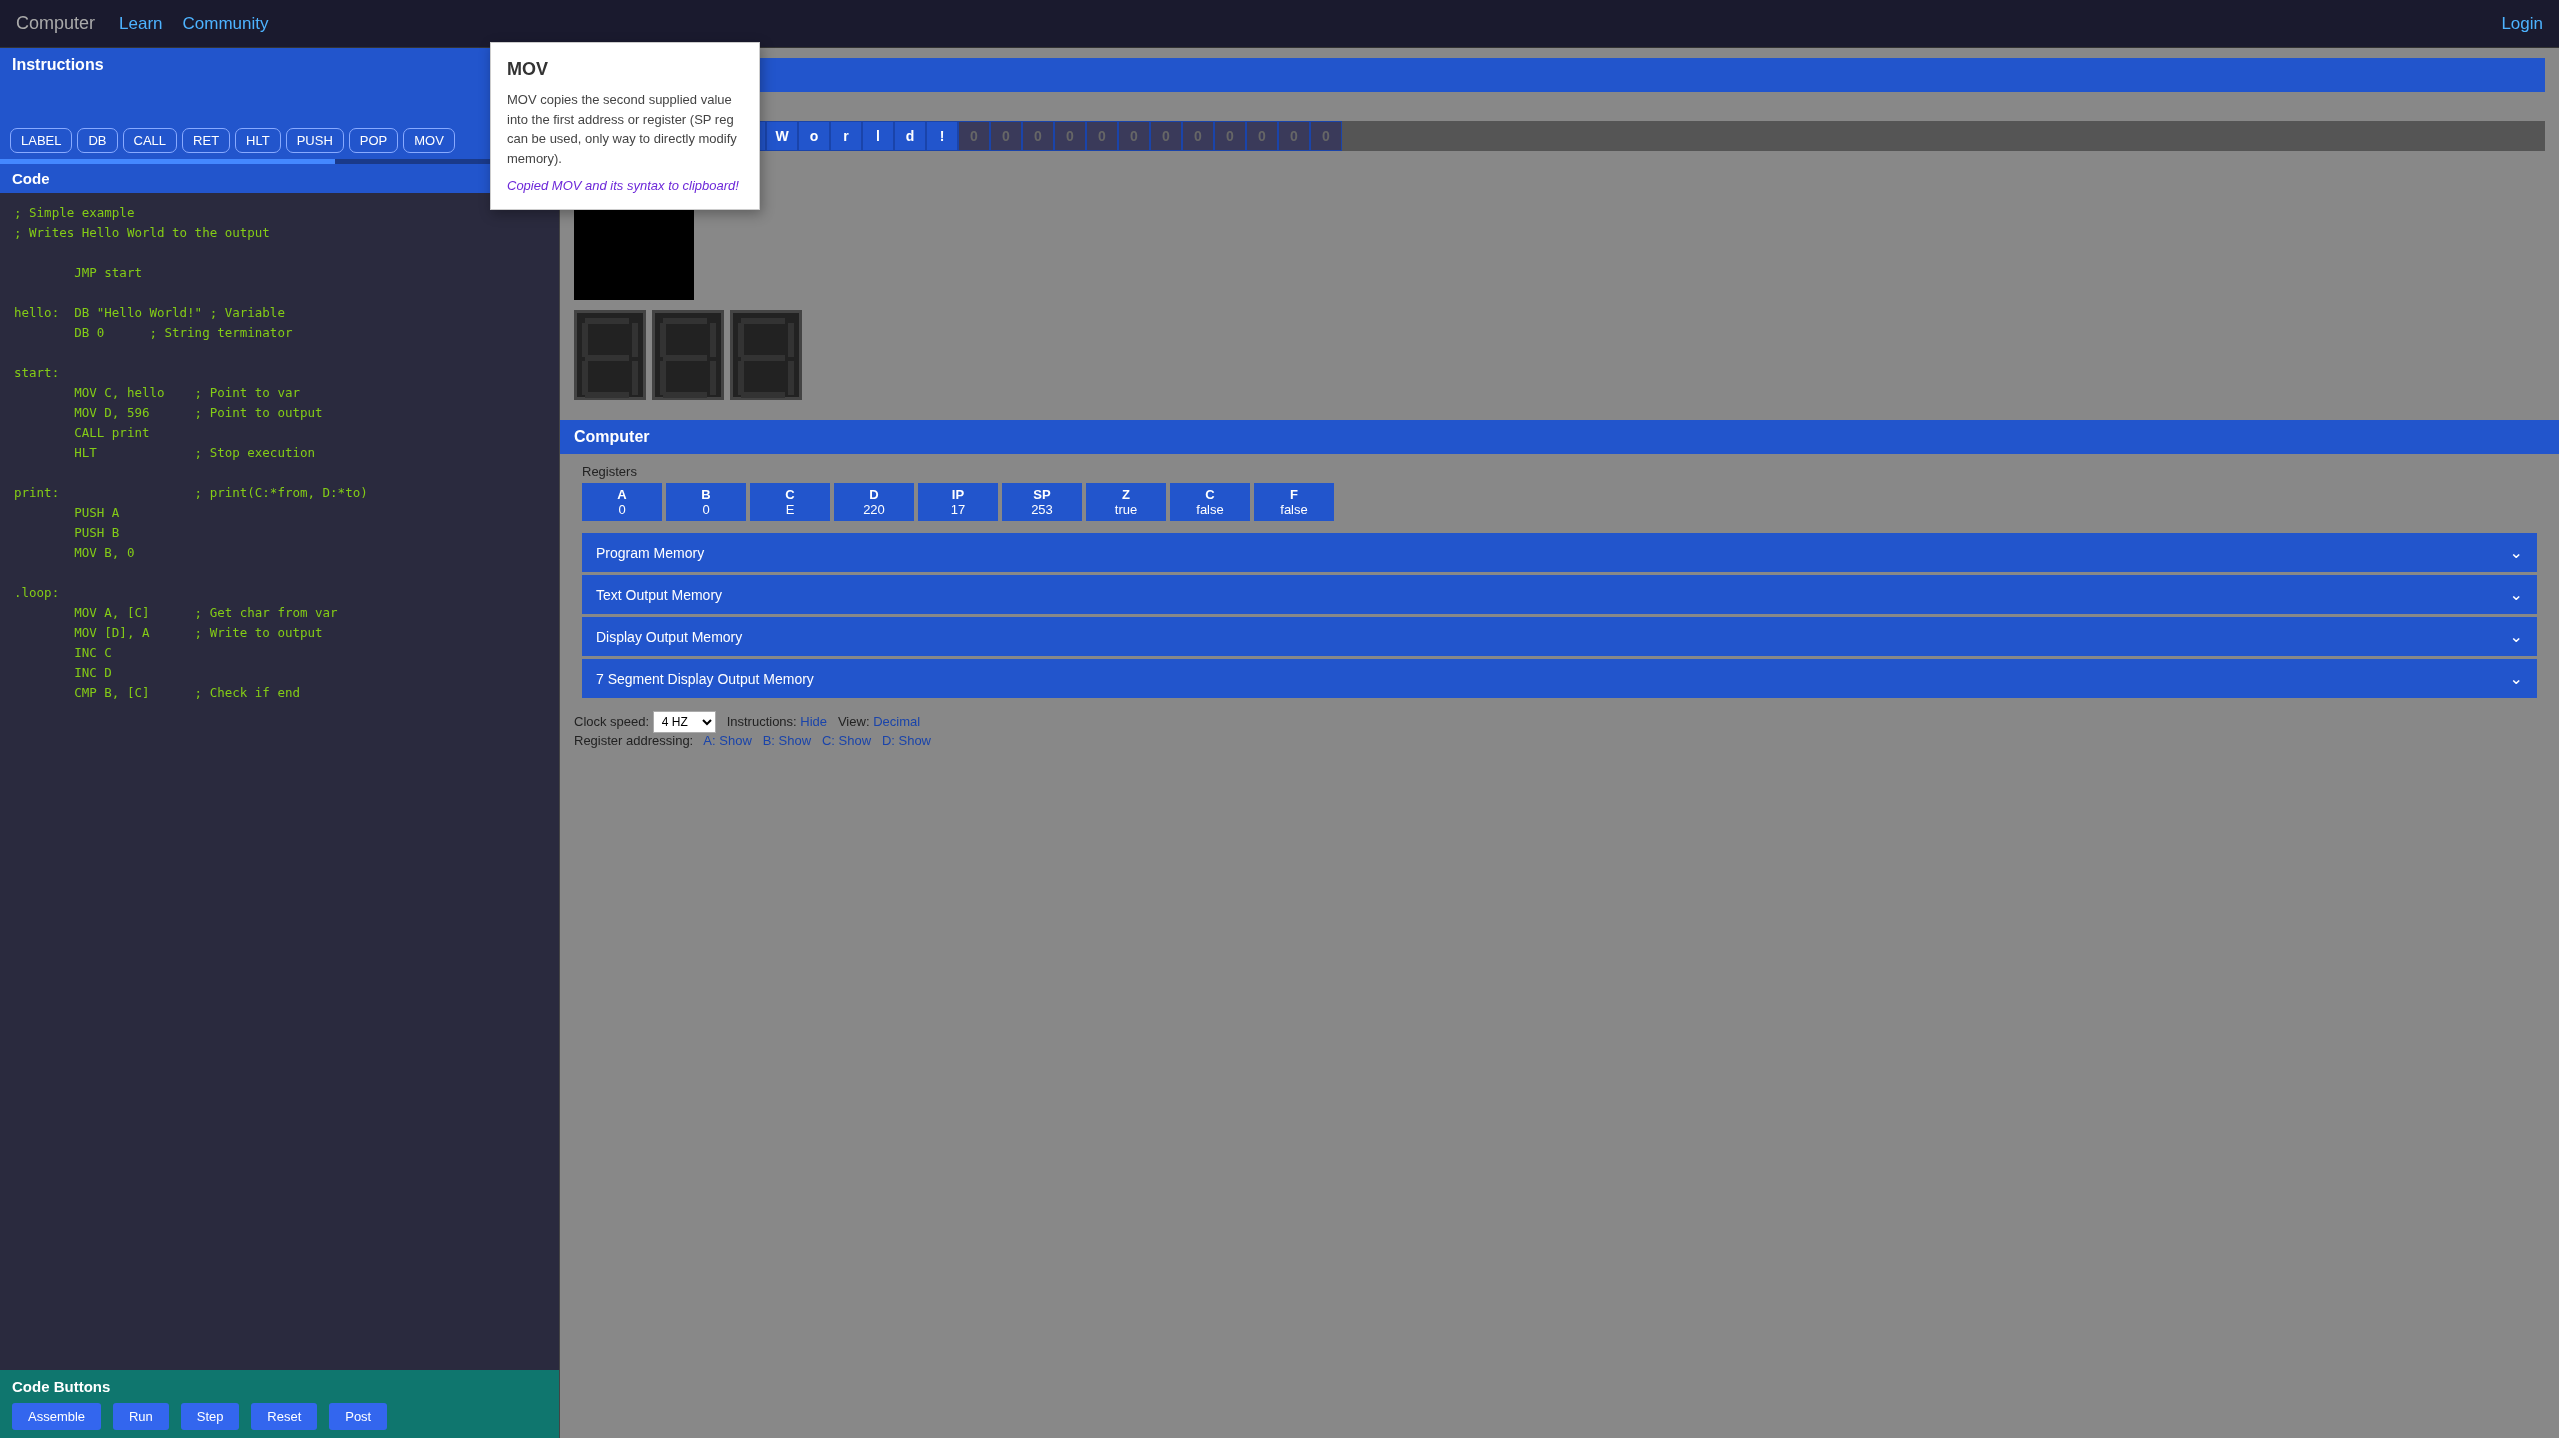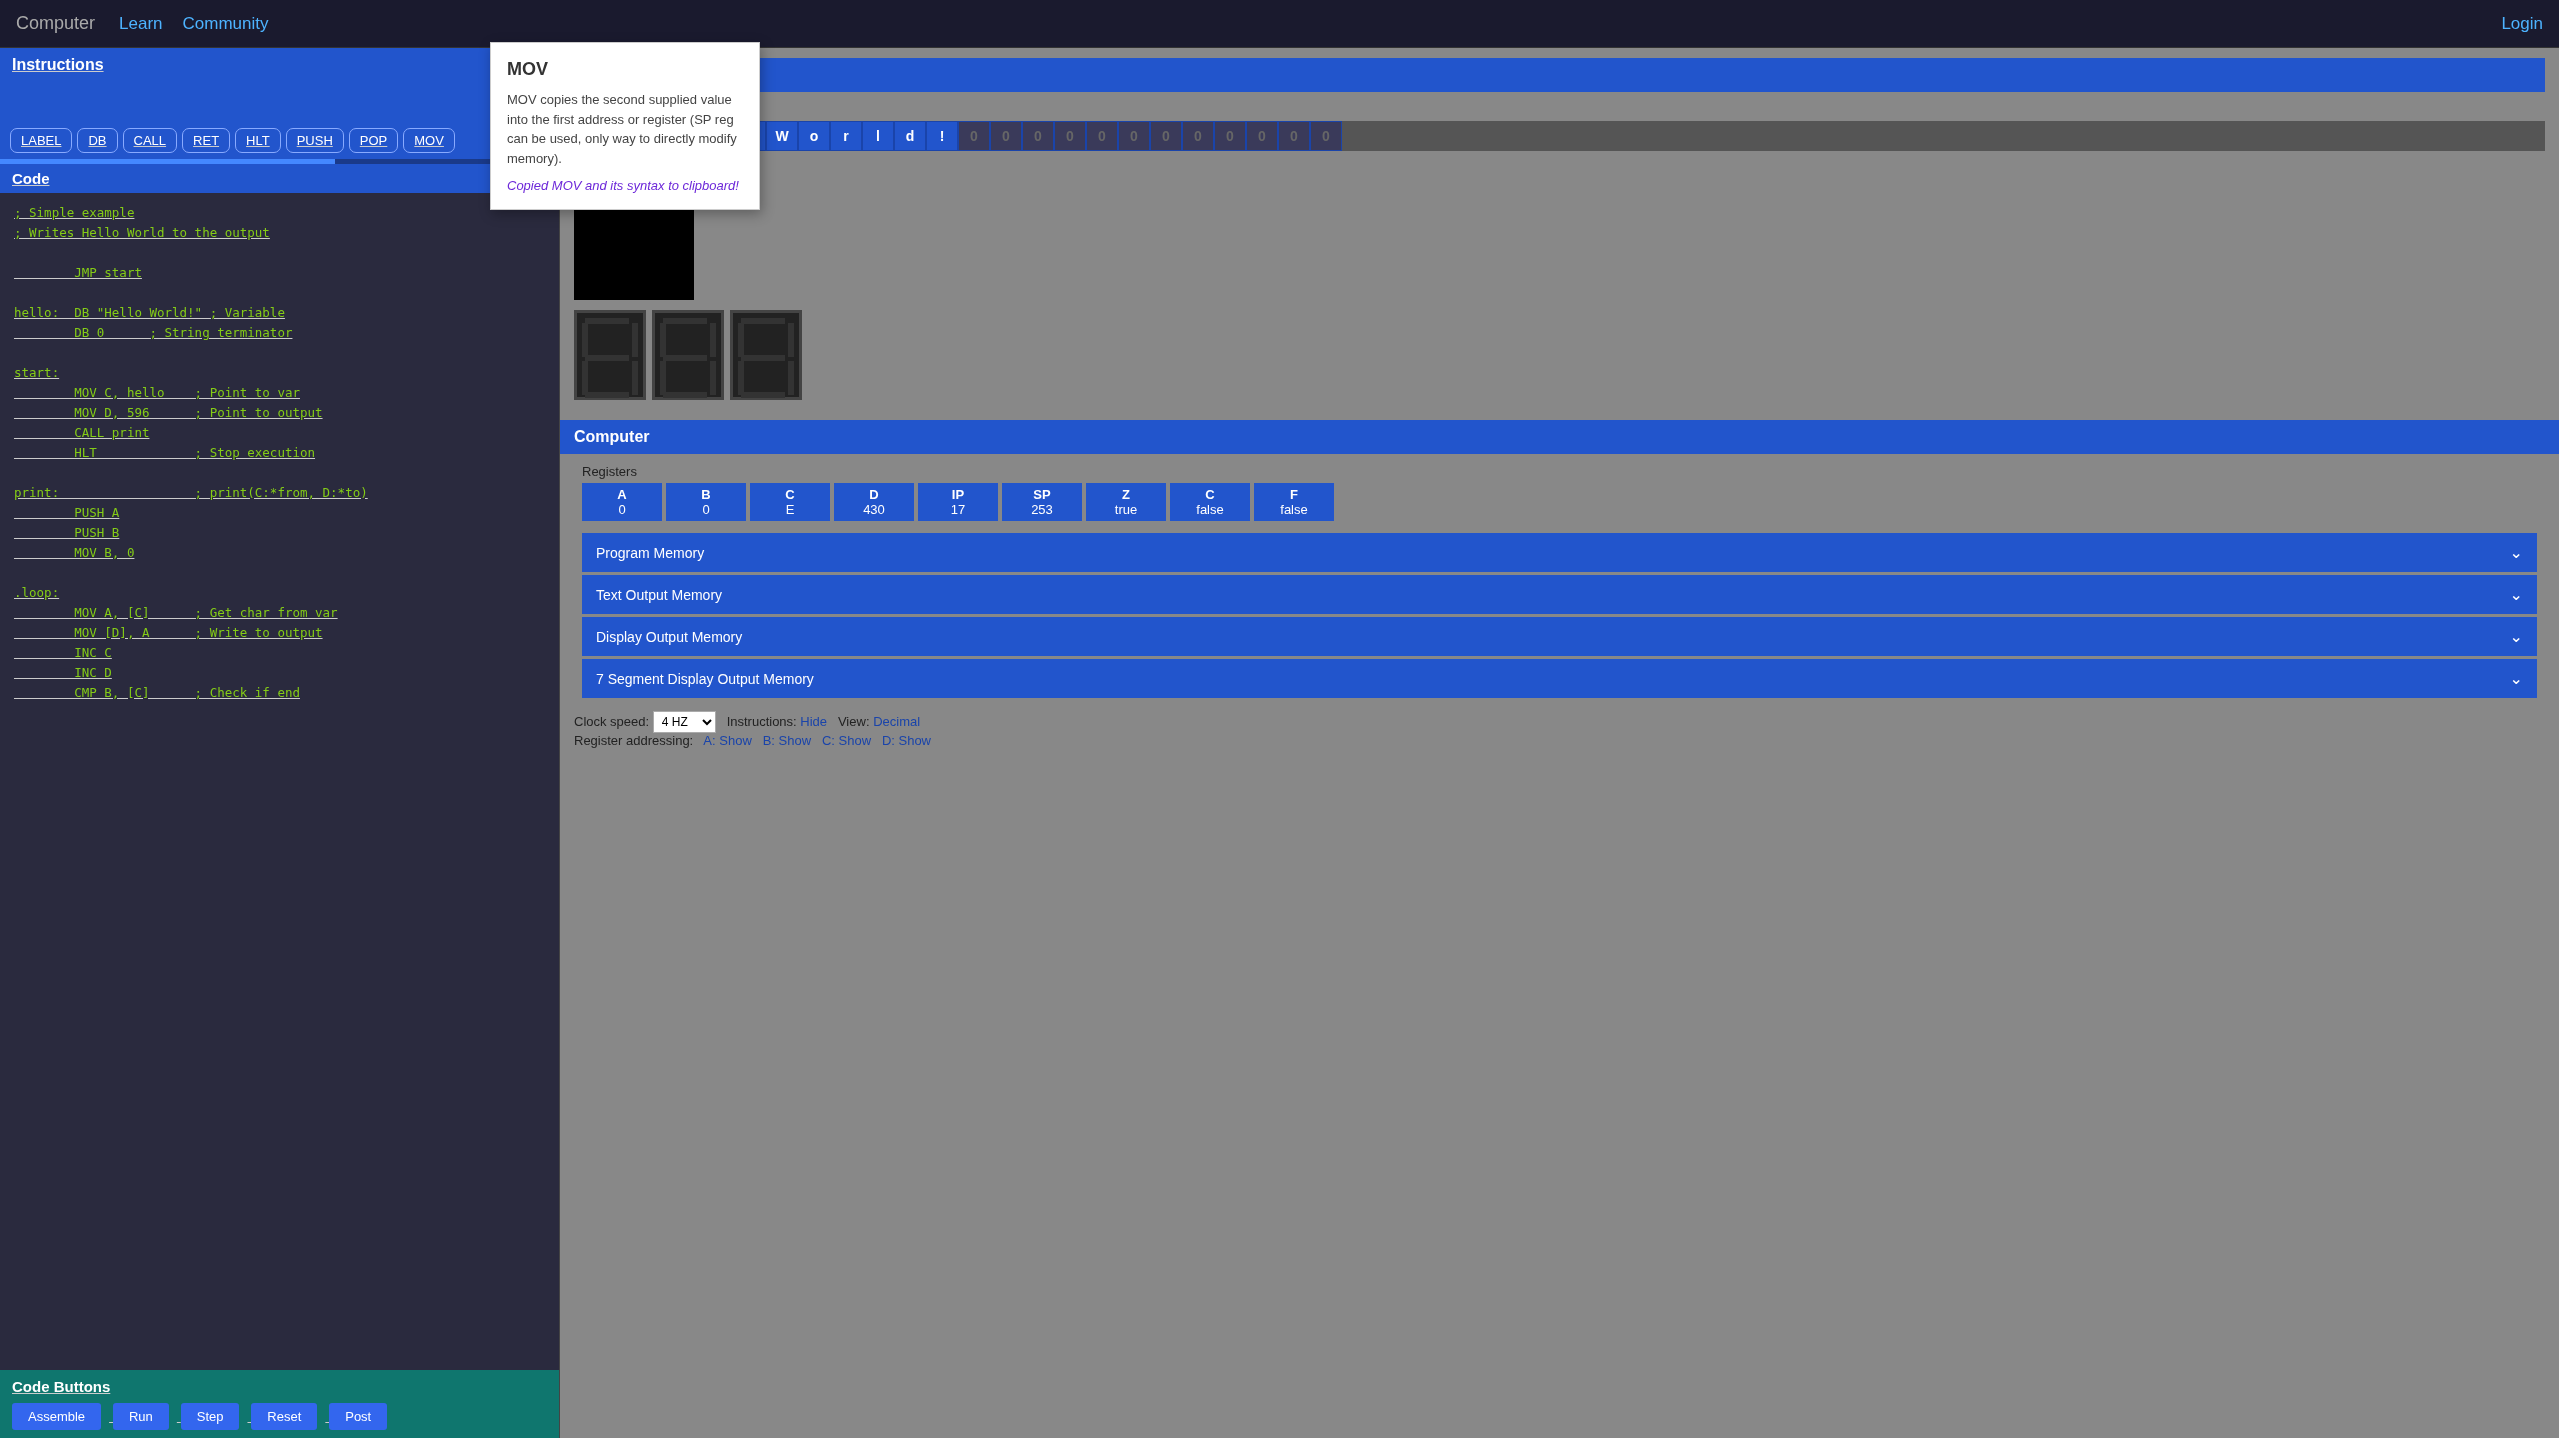--- a/index.html
+++ b/index.html
@@ -46,21 +46,20 @@
     }
 
     
     .left-panel {
       width: 560px;
       display: flex;
       flex-direction: column;
       background: #2a2a3e;
       border-right: 1px solid #444;
       flex-shrink: 0;
-      text-decoration: underline;
     }
 
     
     .section-header {
       background: #2255cc;
       color: white;
       padding: 8px 12px;
       font-size: 16px;
       font-weight: bold;
     }
@@ -498,21 +497,21 @@
             <div class="register-cell">
               <div class="register-name">B</div>
               <div class="register-value">0</div>
             </div>
             <div class="register-cell">
               <div class="register-name">C</div>
               <div class="register-value">E</div>
             </div>
             <div class="register-cell">
               <div class="register-name">D</div>
-              <div class="register-value">430</div>
+              <div class="register-value">220</div>
             </div>
             <div class="register-cell">
               <div class="register-name">IP</div>
               <div class="register-value">17</div>
             </div>
             <div class="register-cell">
               <div class="register-name">SP</div>
               <div class="register-value">253</div>
             </div>
             <div class="register-cell">

